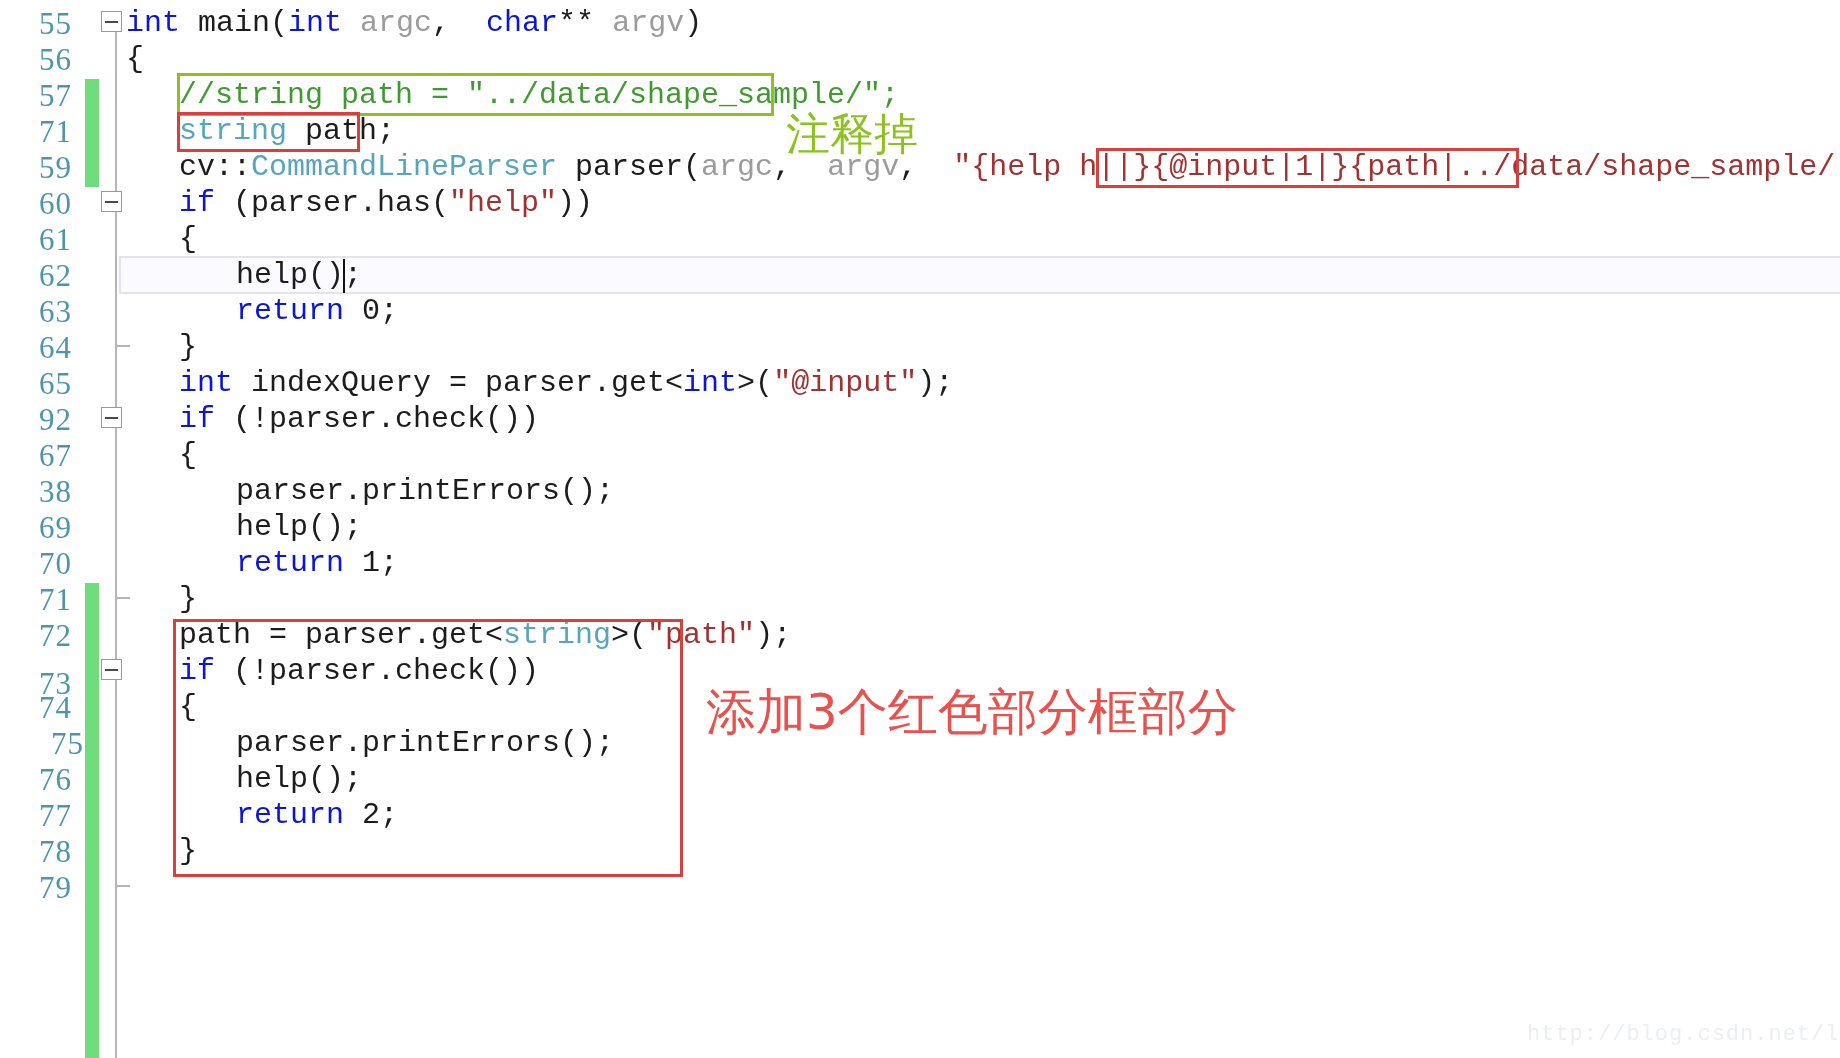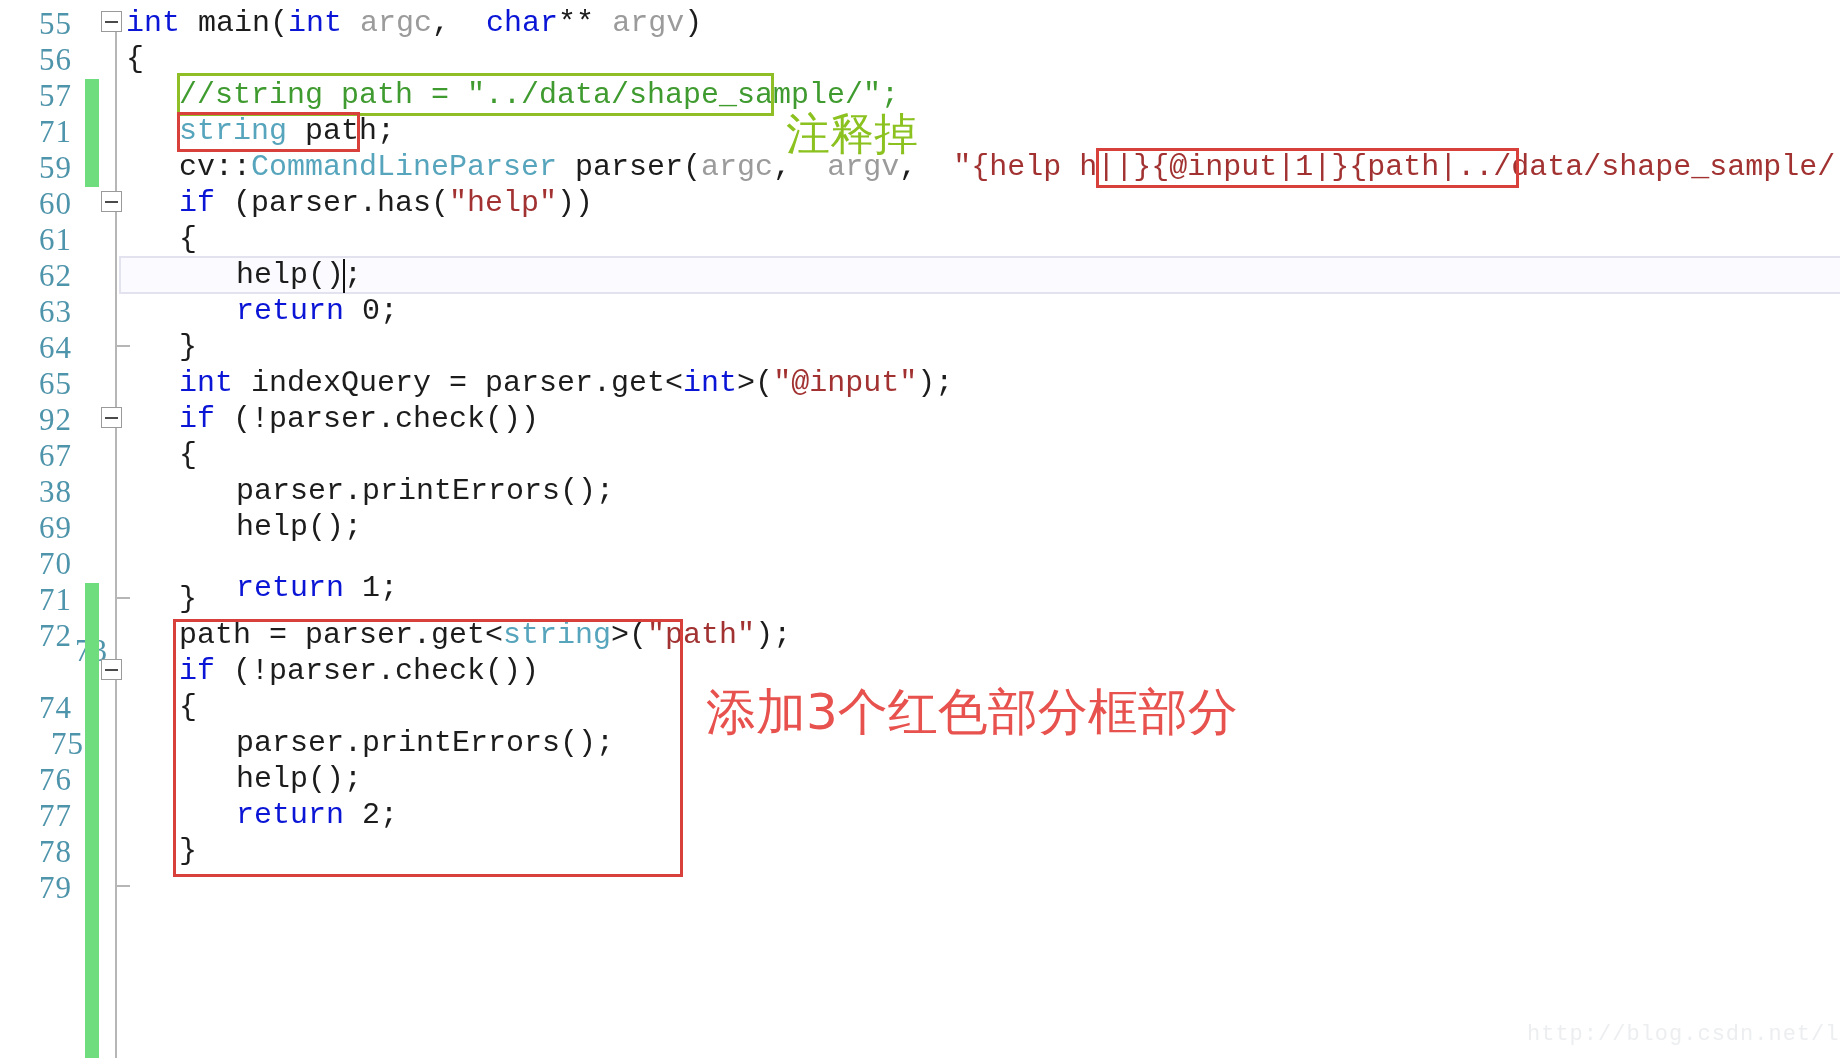--- a/index.html
+++ b/index.html
@@ -131,21 +131,21 @@
     <div class="lineno" style="top:294px;">63</div>
     <div class="lineno" style="top:330px;">64</div>
     <div class="lineno" style="top:366px;">65</div>
     <div class="lineno" style="top:402px;">92</div>
     <div class="lineno" style="top:438px;">67</div>
     <div class="lineno" style="top:474px;">38</div>
     <div class="lineno" style="top:510px;">69</div>
     <div class="lineno" style="top:546px;">70</div>
     <div class="lineno" style="top:582px;">71</div>
     <div class="lineno" style="top:618px;">72</div>
-    <div class="lineno" style="top:633px;margin-left:36px;">73</div>
+    <div class="lineno" style="top:666px;">73</div>
     <div class="lineno" style="top:690px;">74</div>
     <div class="lineno" style="top:726px;margin-left:12px;">75</div>
     <div class="lineno" style="top:762px;">76</div>
     <div class="lineno" style="top:798px;">77</div>
     <div class="lineno" style="top:834px;">78</div>
     <div class="lineno" style="top:870px;">79</div>
   </div>
 
   <div class="changebar" style="top:79px;height:108px;"></div>
   <div class="changebar" style="top:583px;height:475px;"></div>
@@ -187,21 +187,21 @@
     <div class="code" style="left:179px;top:365px;"><span class="kw">int</span><span class="plain"> indexQuery = parser.get&lt;</span><span class="kw">int</span><span class="plain">&gt;(</span><span class="str">"@input"</span><span class="plain">);</span></div>
 
     <div class="code" style="left:179px;top:401px;"><span class="kw">if</span><span class="plain"> (!parser.check())</span></div>
 
     <div class="code" style="left:179px;top:437px;"><span class="plain">{</span></div>
 
     <div class="code" style="left:236px;top:473px;"><span class="plain">parser.printErrors();</span></div>
 
     <div class="code" style="left:236px;top:509px;"><span class="plain">help();</span></div>
 
-    <div class="code" style="left:236px;top:545px;margin-top:25px;"><span class="kw">return</span><span class="plain"> 1;</span></div>
+    <div class="code" style="left:236px;top:545px;"><span class="kw">return</span><span class="plain"> 1;</span></div>
 
     <div class="code" style="left:179px;top:581px;"><span class="plain">}</span></div>
 
     <div class="code" style="left:179px;top:617px;"><span class="plain">path = parser.get&lt;</span><span class="type">string</span><span class="plain">&gt;(</span><span class="str">"path"</span><span class="plain">);</span></div>
 
     <div class="code" style="left:179px;top:653px;"><span class="kw">if</span><span class="plain"> (!parser.check())</span></div>
 
     <div class="code" style="left:179px;top:689px;"><span class="plain">{</span></div>
 
     <div class="code" style="left:236px;top:725px;"><span class="plain">parser.printErrors();</span></div>

